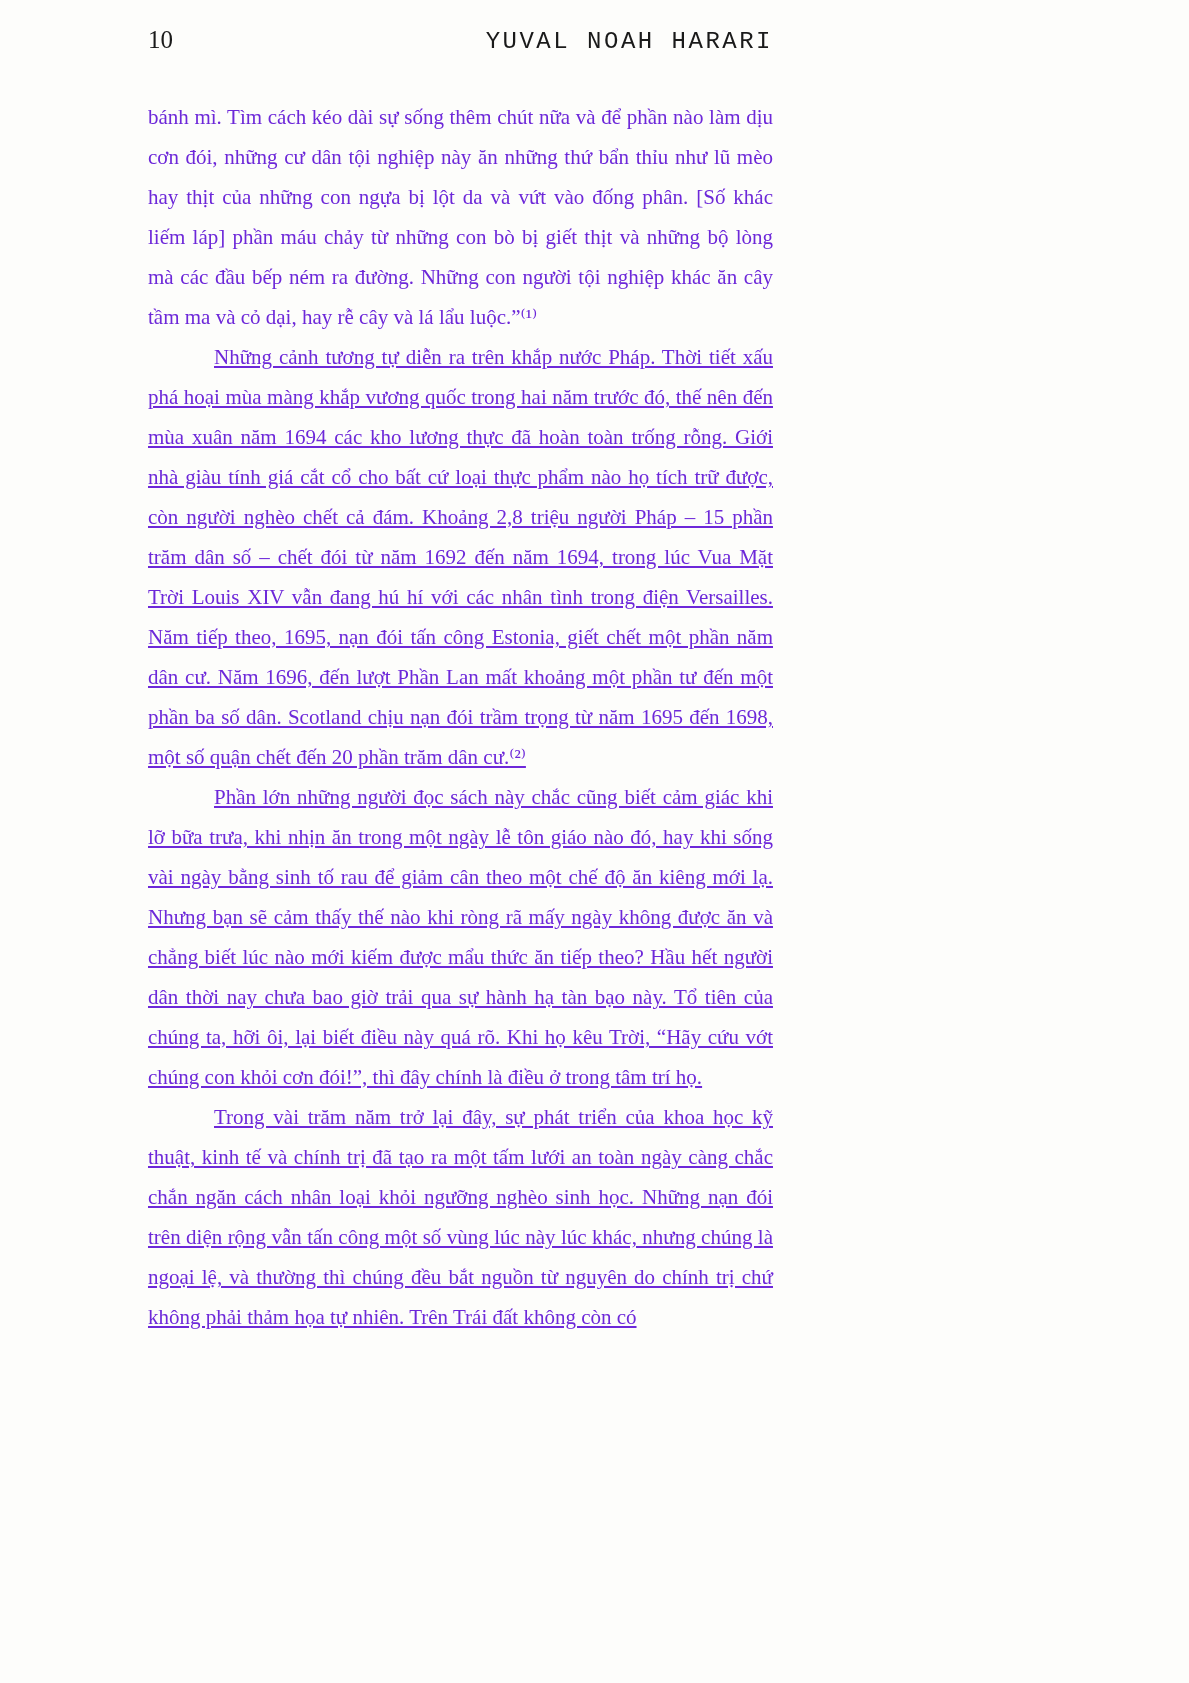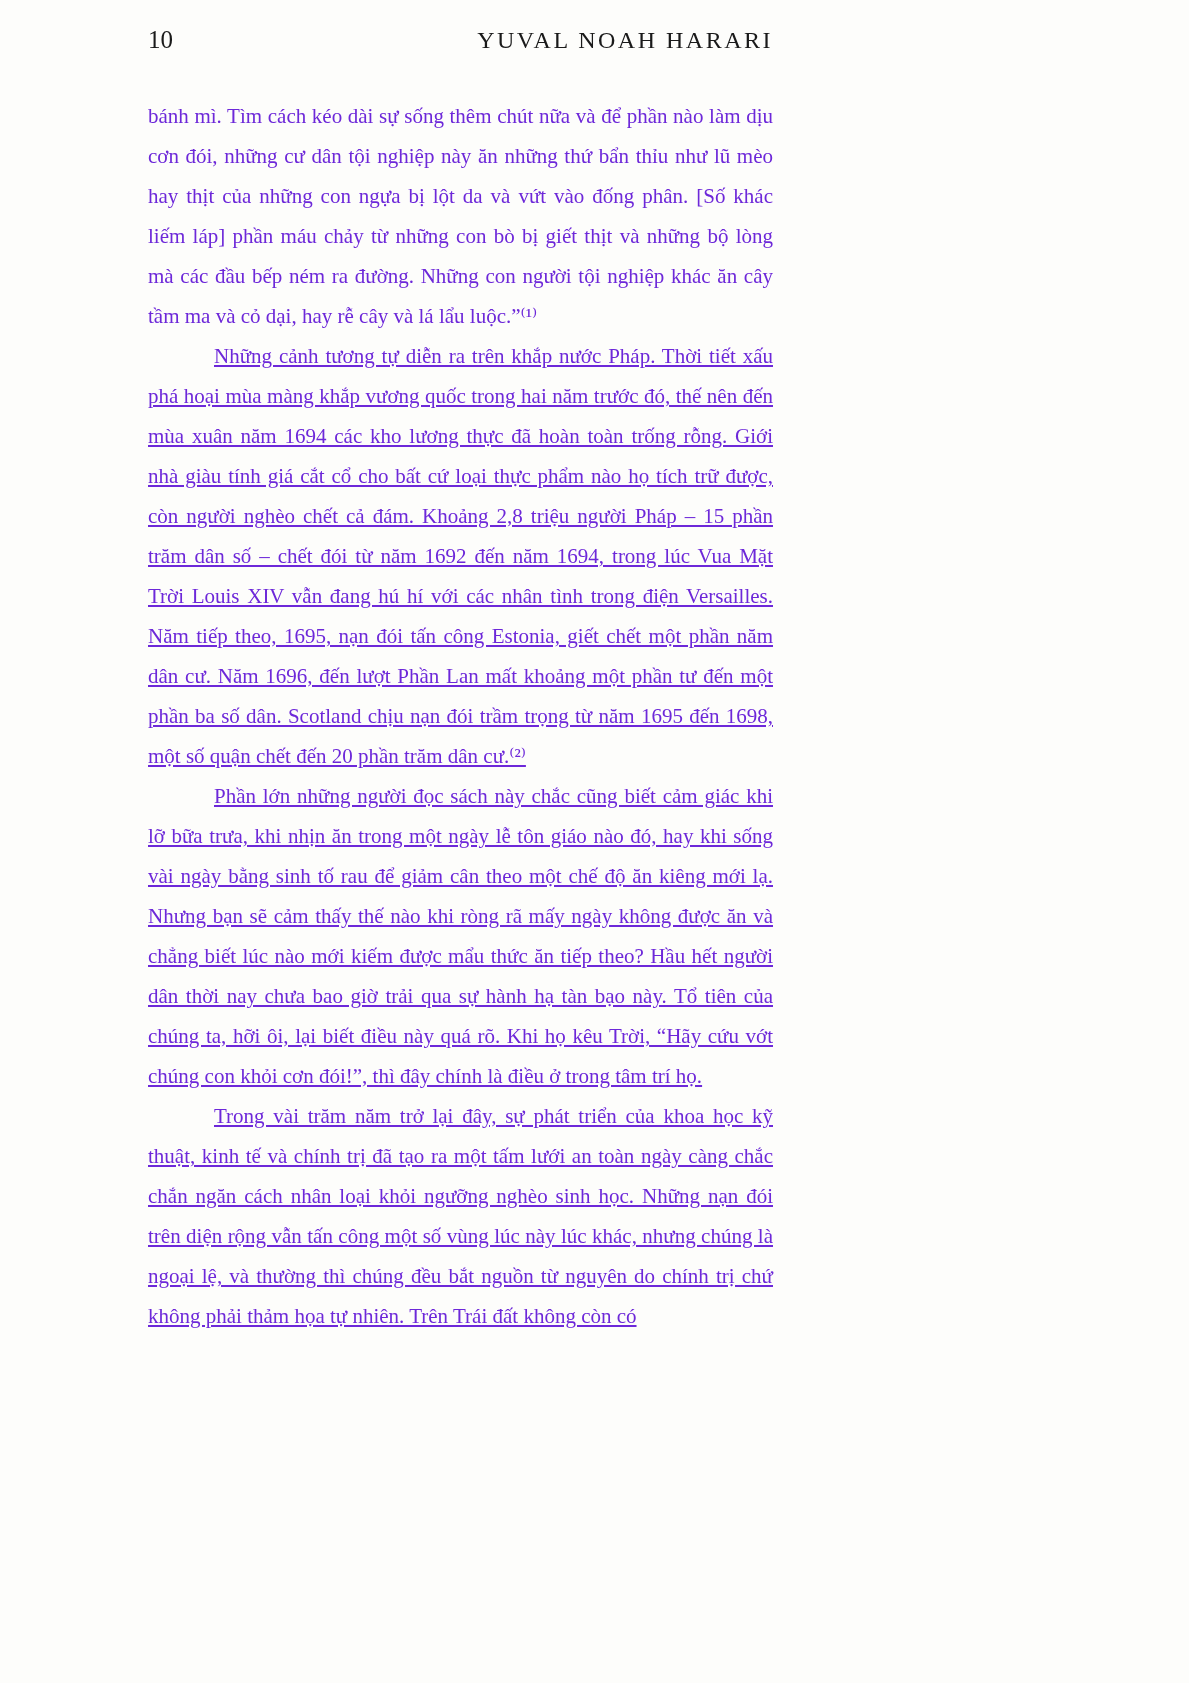--- a/index.html
+++ b/index.html
@@ -28,20 +28,21 @@
     margin-bottom: 42px;
   }
   .page-number {
     font-size: 25px;
     color: #1a1a1a;
   }
   .running-header {
     font-size: 24px;
     letter-spacing: 2.5px;
     color: #1a1a1a;
+    font-family: Liberation Mono, monospace;
   }
   .page-body {
     font-size: 21px;
     line-height: 40px;
     text-align: justify;
     color: #6d28d9;
   }
   .page-body p {
     margin: 0;
     padding: 0;

